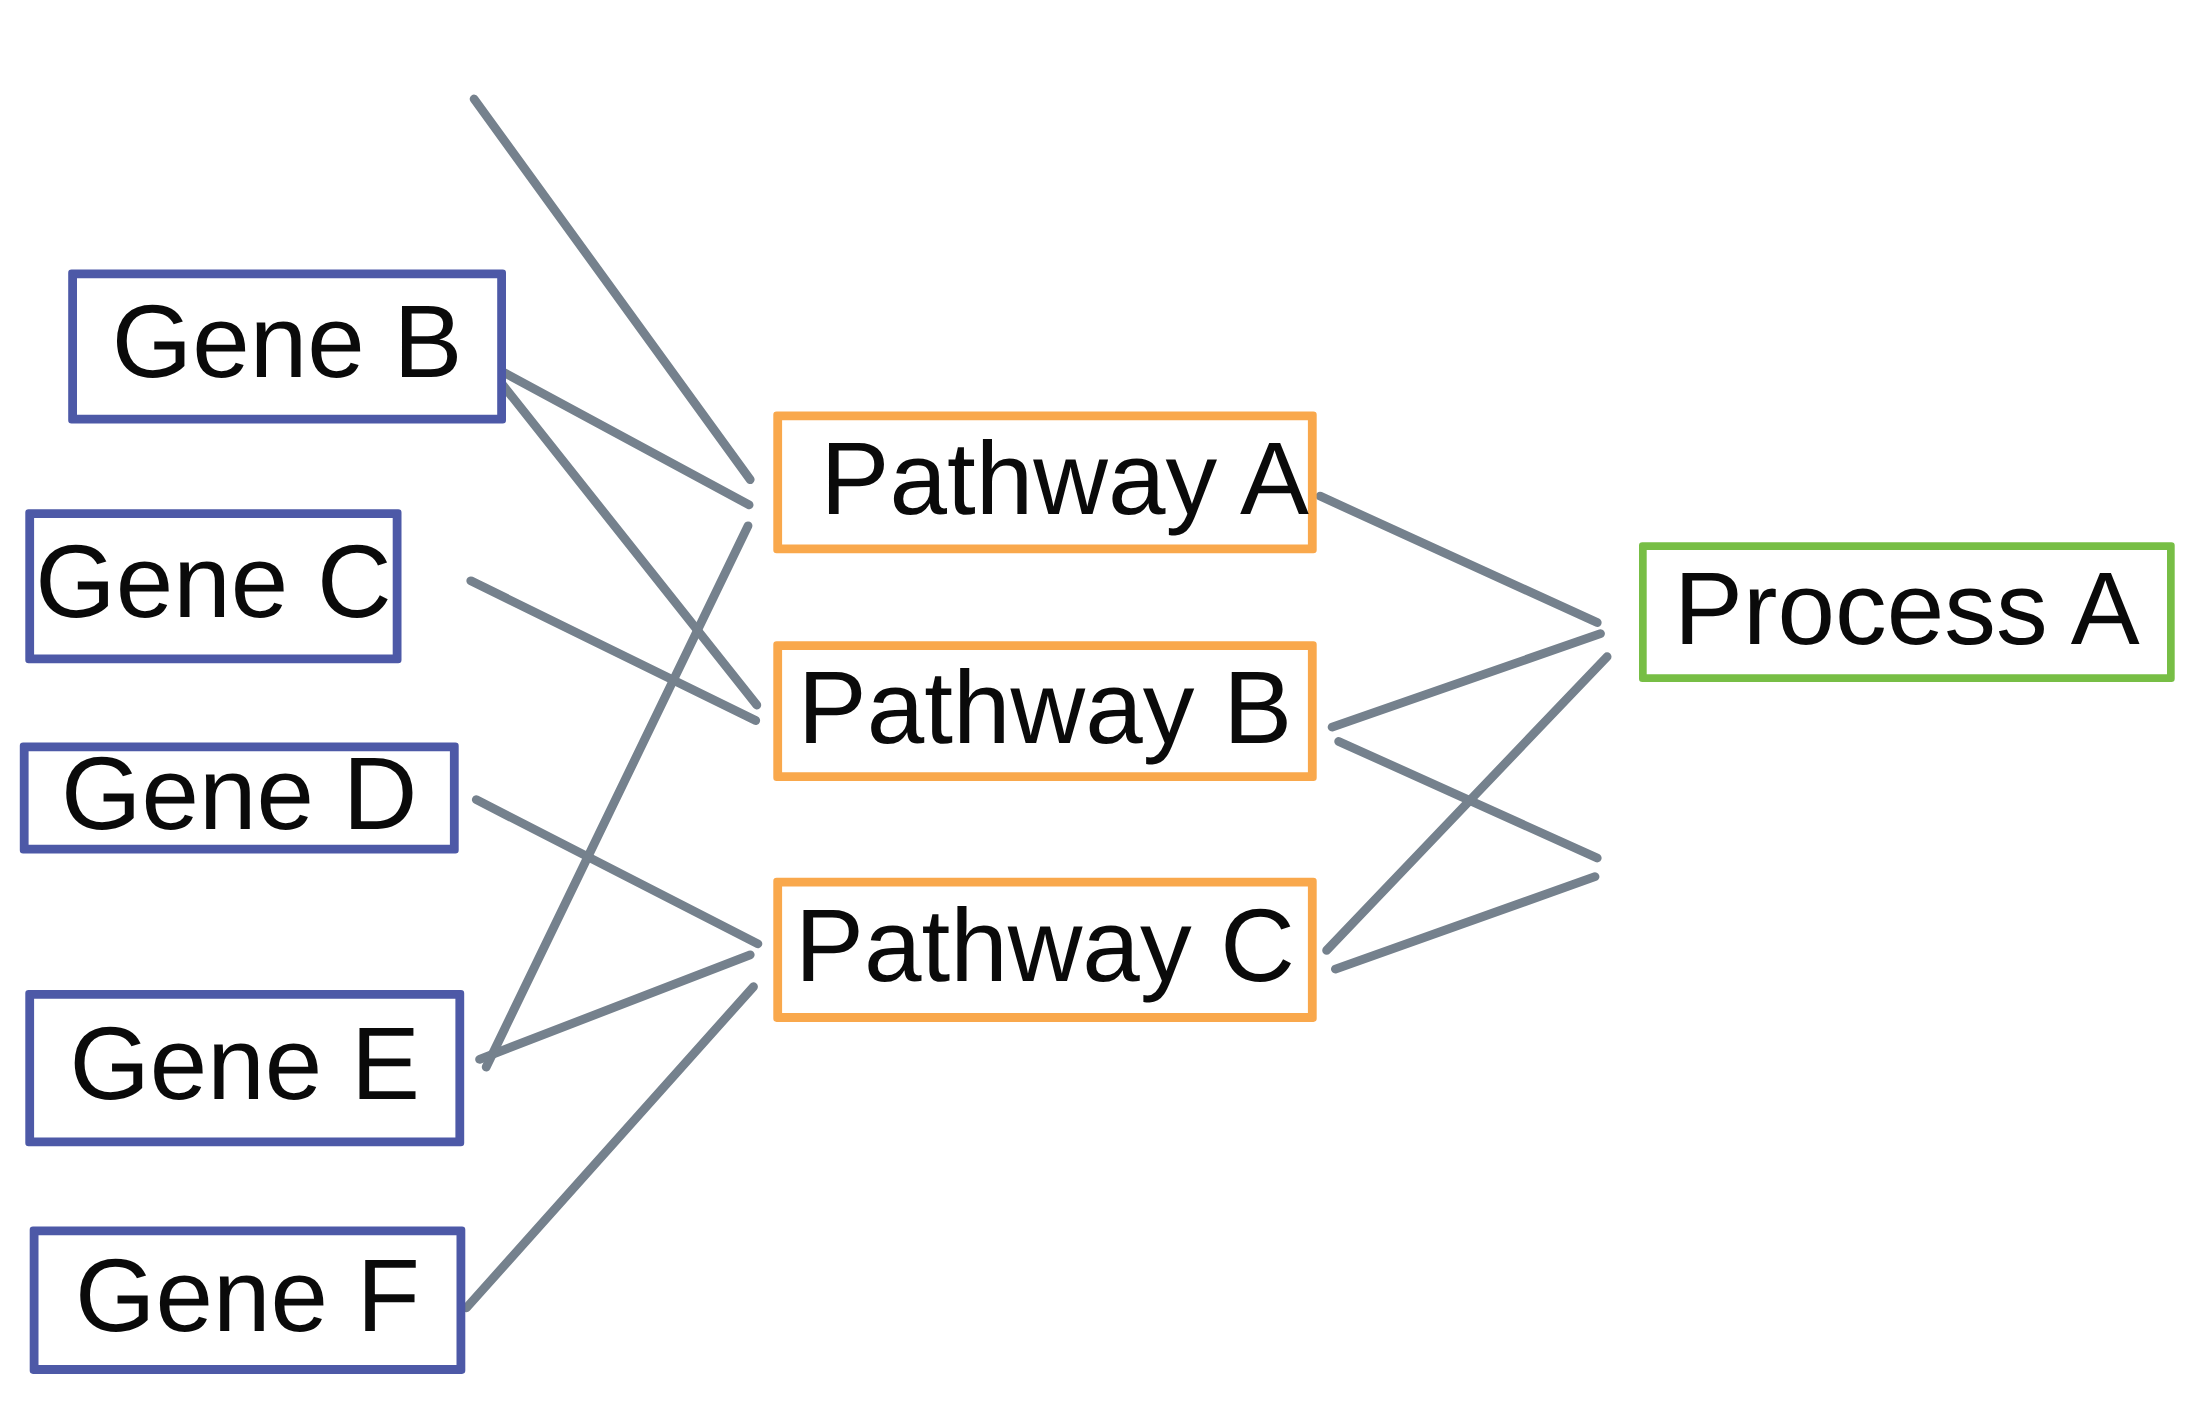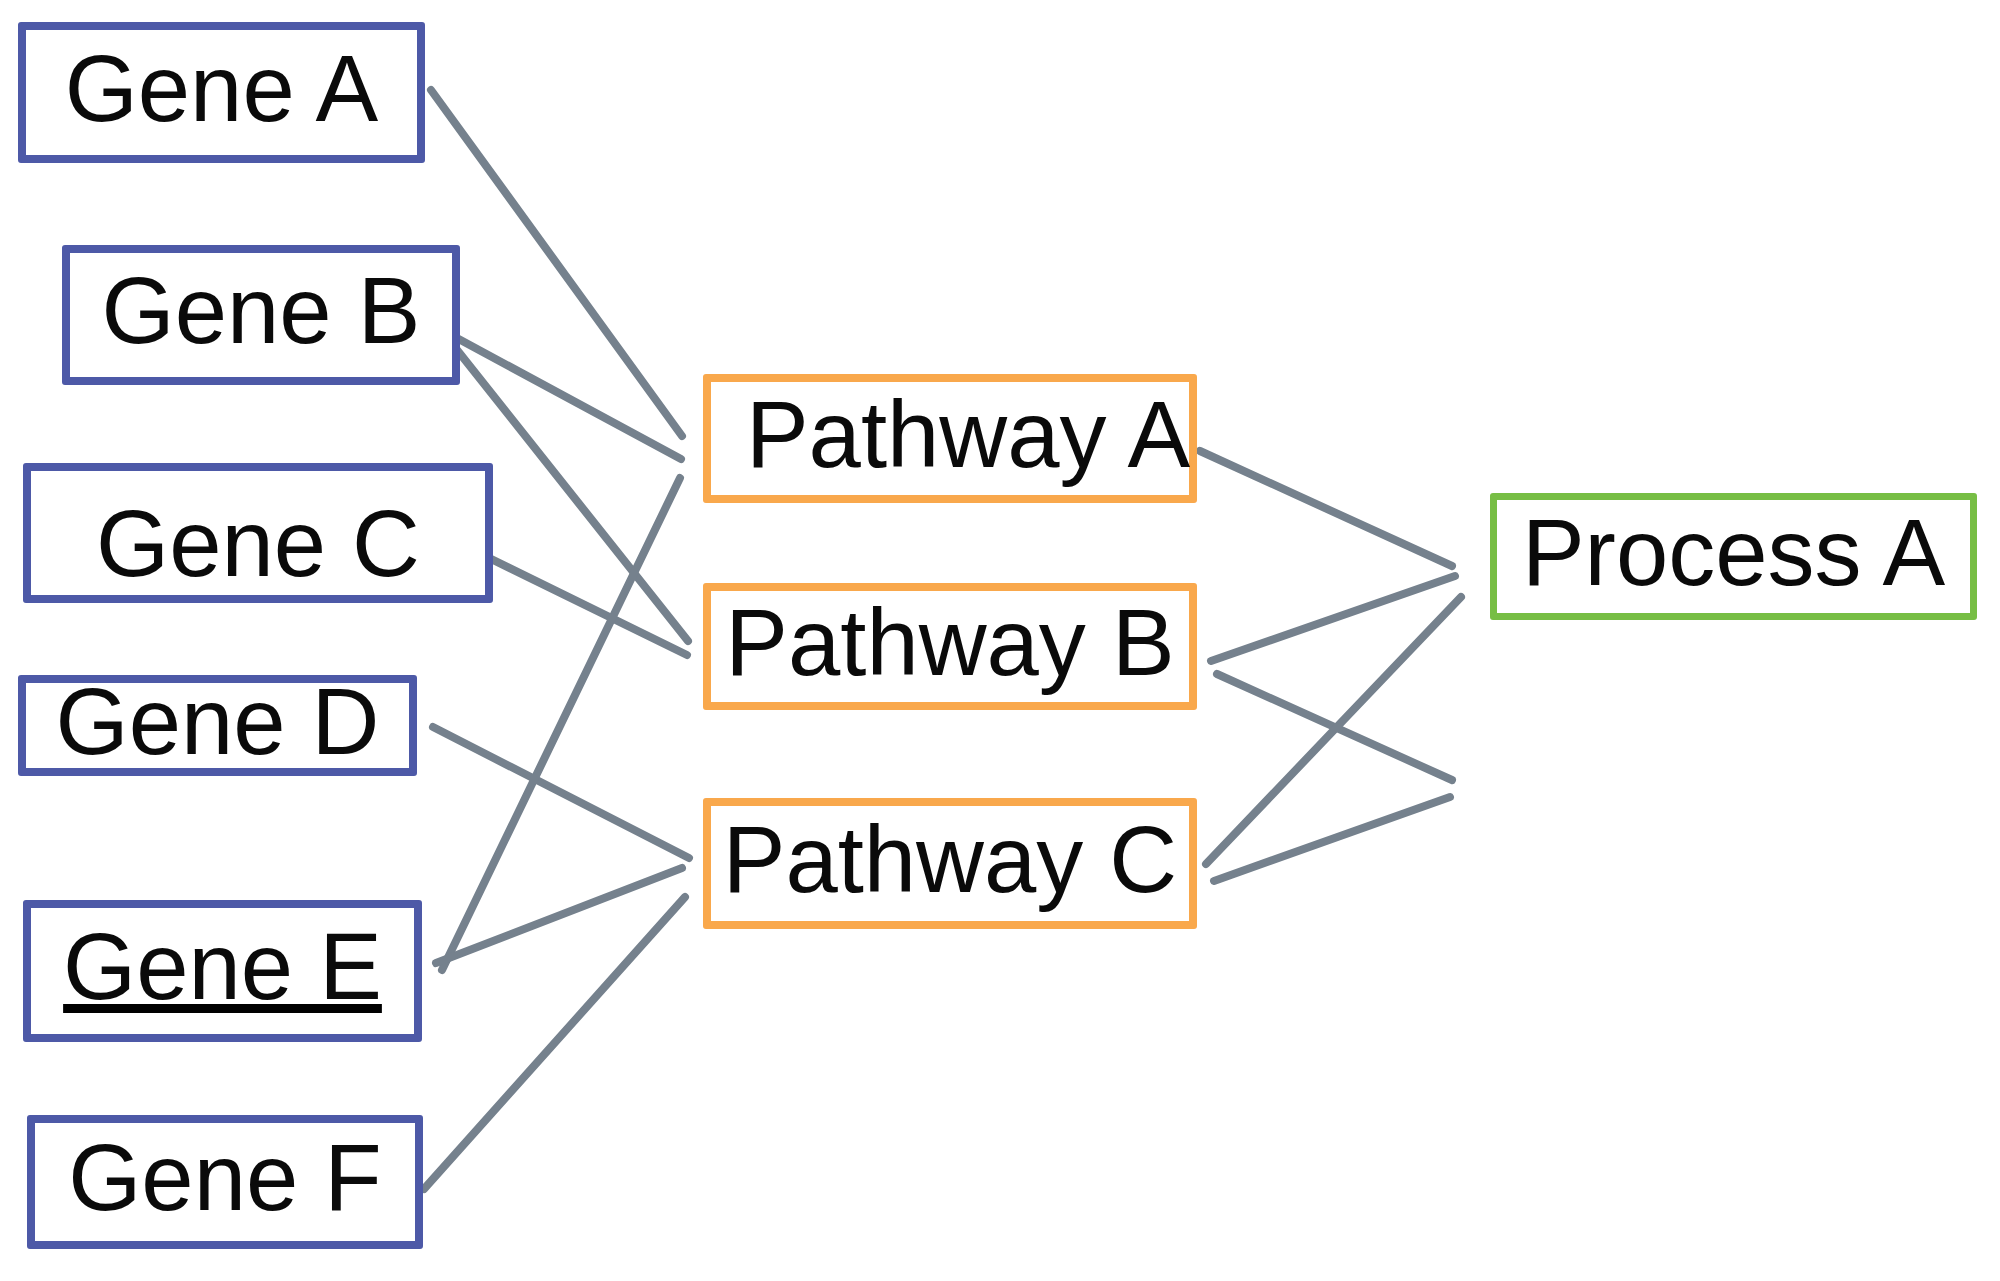--- a/index.html
+++ b/index.html
@@ -62,33 +62,30 @@
       <line x1="442" y1="970" x2="680" y2="478" stroke="#75818d" stroke-width="8" stroke-linecap="round"></line>
       <line x1="436" y1="963" x2="682" y2="868" stroke="#75818d" stroke-width="8" stroke-linecap="round"></line>
       <line x1="424" y1="1189" x2="685" y2="897" stroke="#75818d" stroke-width="8" stroke-linecap="round"></line>
       <line x1="1200" y1="451" x2="1452" y2="566" stroke="#75818d" stroke-width="8" stroke-linecap="round"></line>
       <line x1="1211" y1="661" x2="1455" y2="576" stroke="#75818d" stroke-width="8" stroke-linecap="round"></line>
       <line x1="1217" y1="674" x2="1452" y2="780" stroke="#75818d" stroke-width="8" stroke-linecap="round"></line>
       <line x1="1206" y1="864" x2="1461" y2="597" stroke="#75818d" stroke-width="8" stroke-linecap="round"></line>
       <line x1="1214" y1="881" x2="1450" y2="797" stroke="#75818d" stroke-width="8" stroke-linecap="round"></line>
     </svg>
   <div class="nodes-layer">
-      <div class="node gene" style="left: 18px; top: 22px; width: 407px; height: 141px; border-color: rgb(77, 89, 167);">
-        <span class="node-label">Gene A</span>
-      </div>
       <div class="node gene" style="left: 22px; top: 245px; width: 398px; height: 140px; border-color: rgb(77, 89, 167); margin-left: 40px;">
         <span class="node-label">Gene B</span>
       </div>
-      <div class="node gene" style="left: 23px; top: 463px; width: 470px; height: 140px; border-color: rgb(77, 89, 167); align-items: flex-end;">
+      <div class="node gene" style="left: 23px; top: 463px; width: 342px; height: 140px; border-color: rgb(77, 89, 167);">
         <span class="node-label">Gene C</span>
       </div>
       <div class="node gene" style="left: 18px; top: 675px; width: 399px; height: 101px; border-color: rgb(77, 89, 167);">
         <span class="node-label">Gene D</span>
       </div>
-      <div class="node gene" style="left: 23px; top: 900px; width: 399px; height: 142px; border-color: rgb(77, 89, 167); text-decoration: underline;">
+      <div class="node gene" style="left: 23px; top: 900px; width: 399px; height: 142px; border-color: rgb(77, 89, 167);">
         <span class="node-label">Gene E</span>
       </div>
       <div class="node gene" style="left: 27px; top: 1115px; width: 396px; height: 134px; border-color: rgb(77, 89, 167);">
         <span class="node-label">Gene F</span>
       </div>
       <div class="node pathway" style="left: 703px; top: 374px; width: 494px; height: 129px; border-color: rgb(249, 168, 76); padding-left: 36px;">
         <span class="node-label">Pathway A</span>
       </div>
       <div class="node pathway" style="left: 703px; top: 583px; width: 494px; height: 127px; border-color: rgb(249, 168, 76);">
         <span class="node-label">Pathway B</span>

